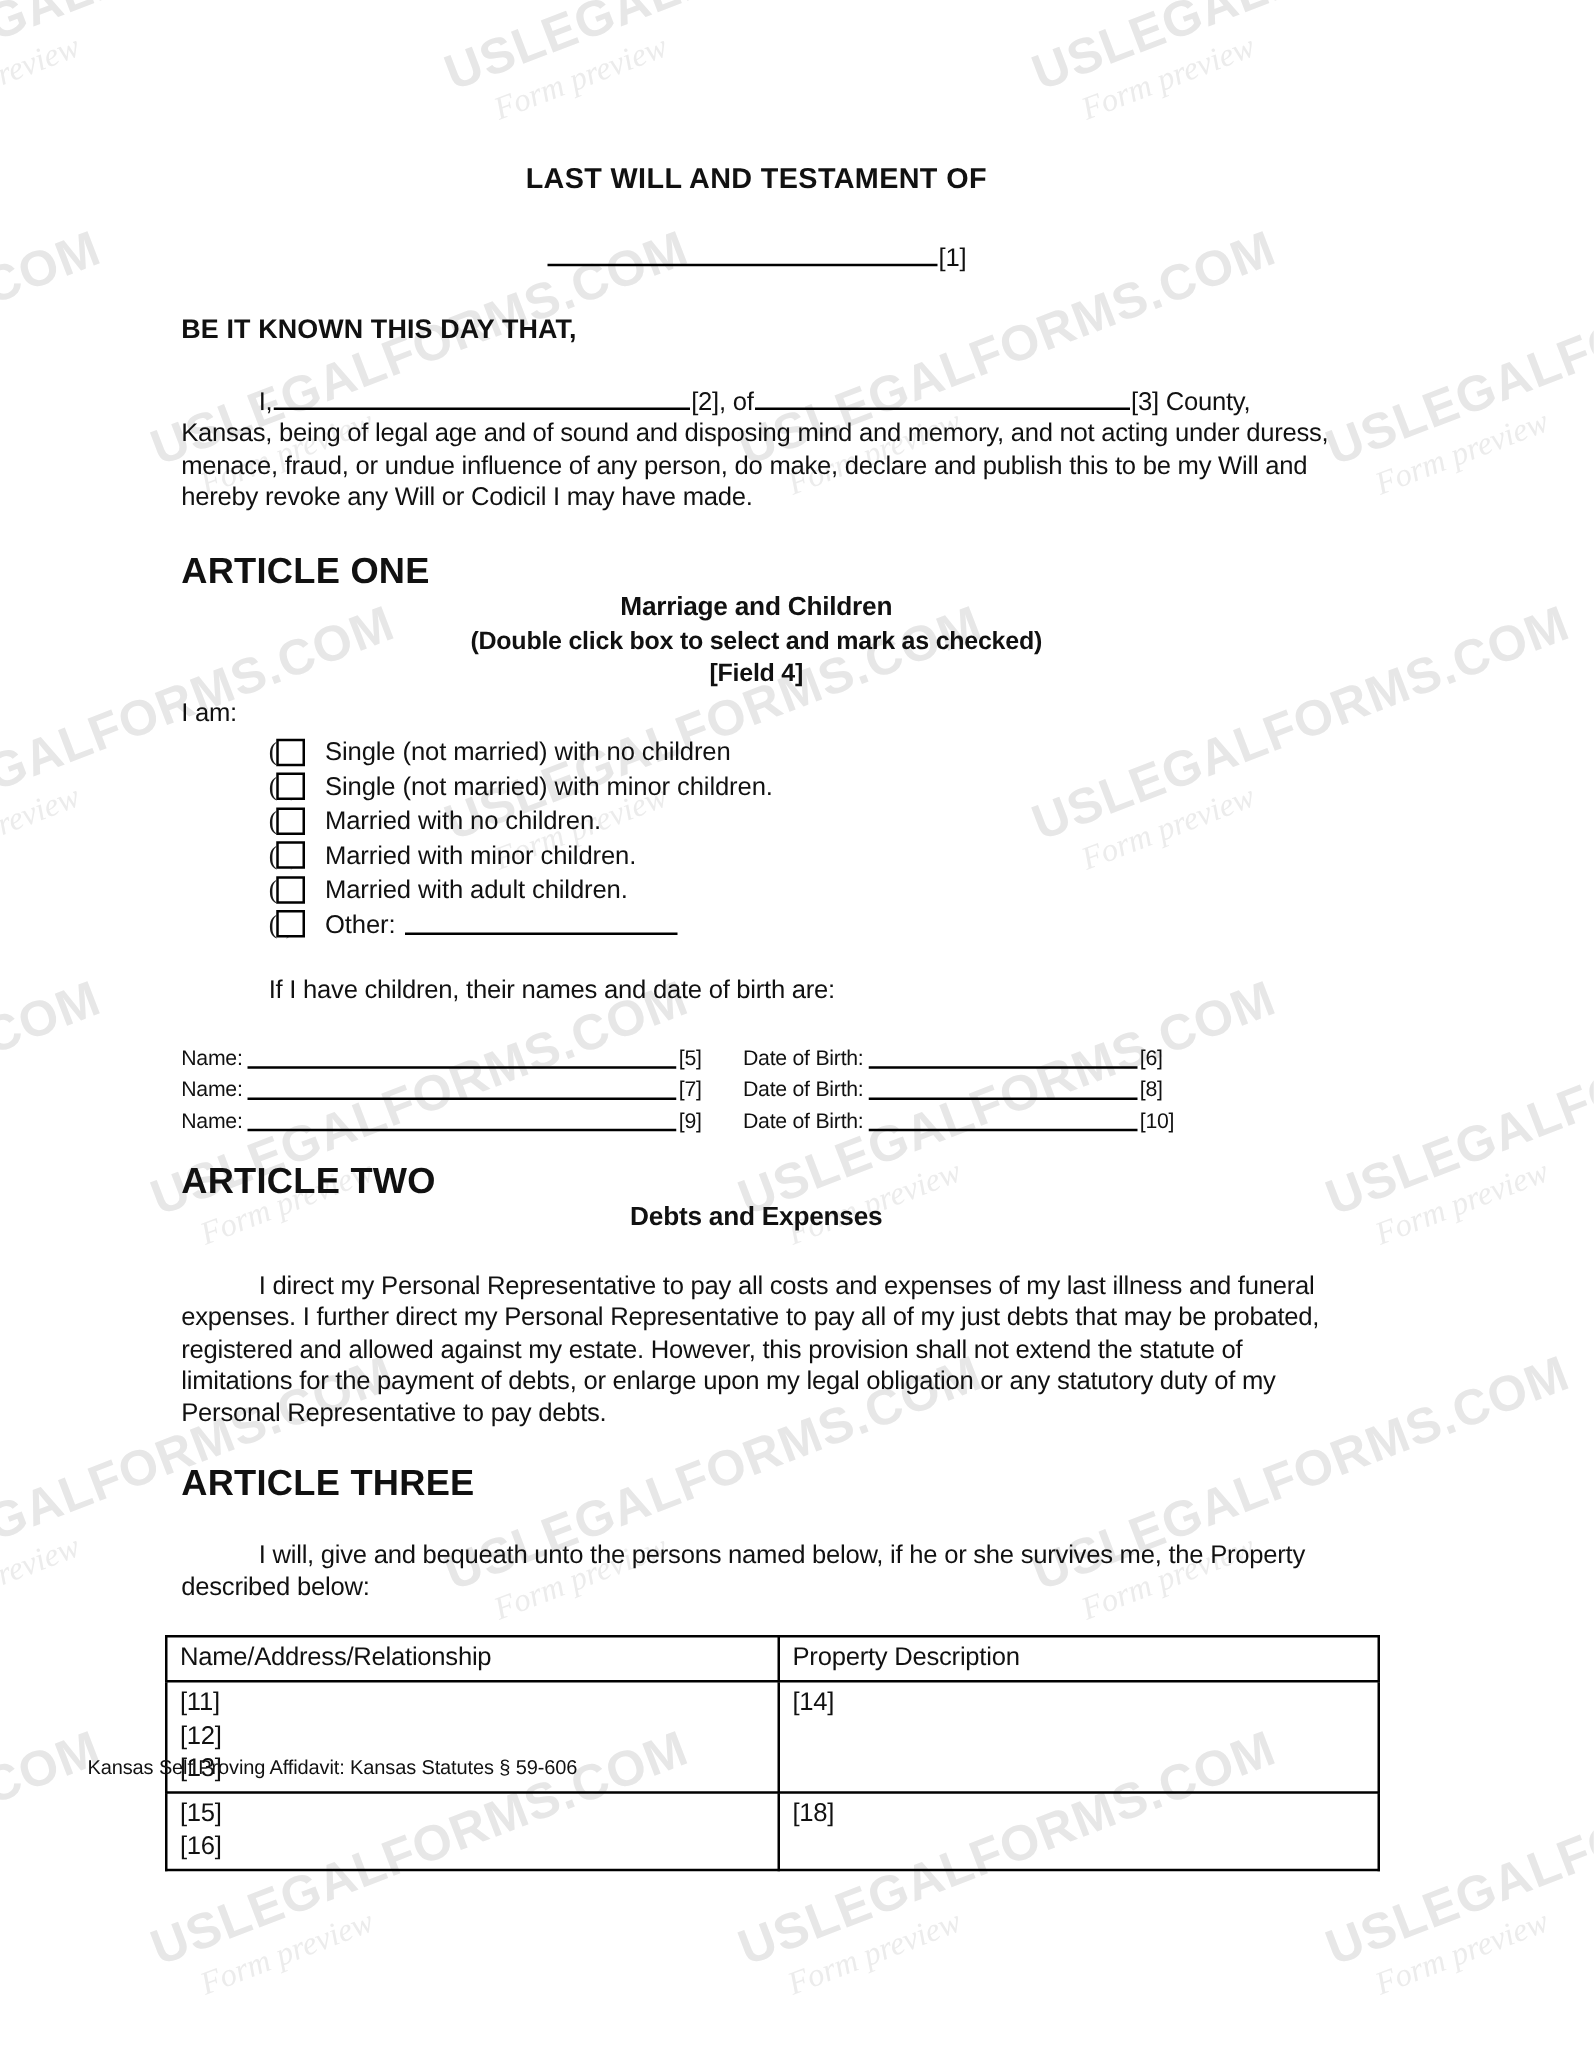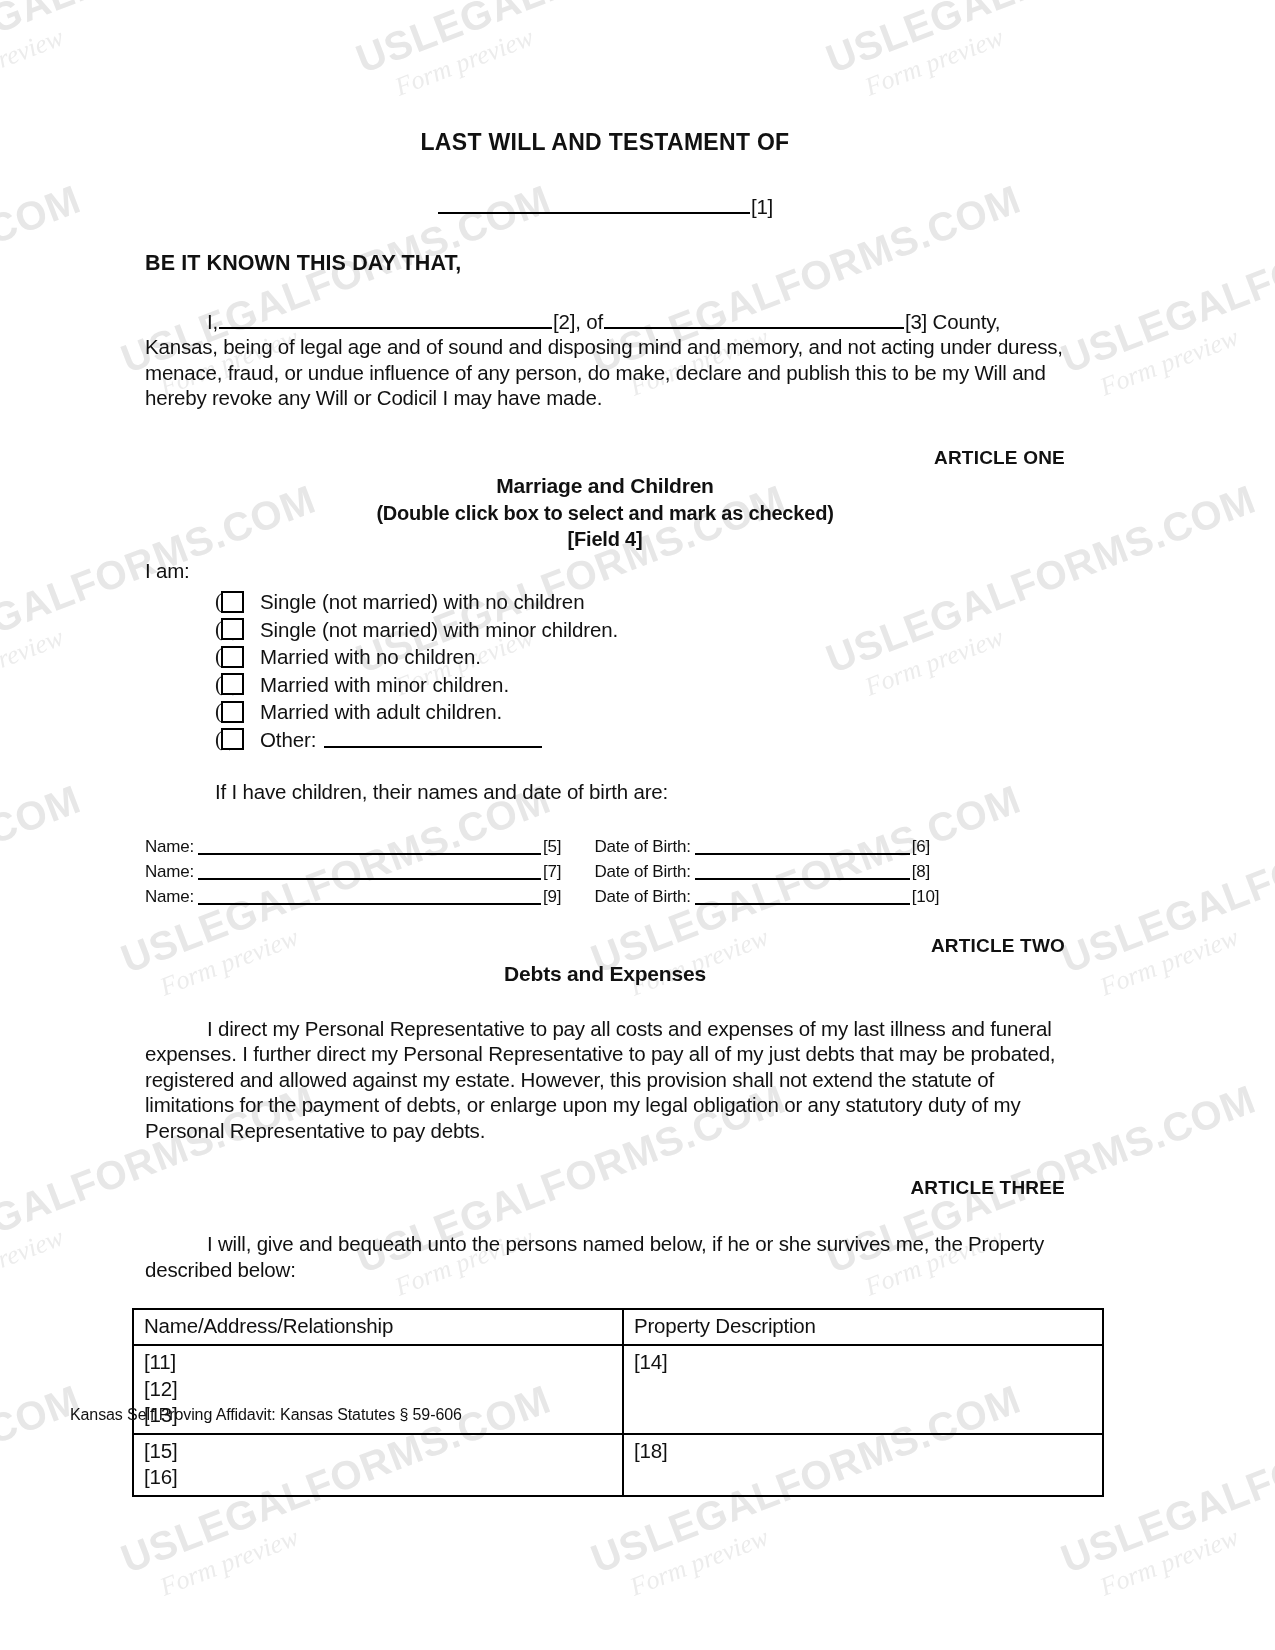--- a/index.html
+++ b/index.html
@@ -75,23 +75,23 @@
   }
 
   .title-main {
     text-align: center;
     font-weight: bold;
     font-size: 23px;
     letter-spacing: 0.3px;
   }
 
   .heading-ctr {
-    text-align: right;
-    font-weight: bold;
-    font-size: 19px;
+    text-align: left;
+    font-weight: bold;
+    font-size: 29px;
     line-height: 29px;
     letter-spacing: 0.2px;
   }
   .subheading-ctr {
     text-align: center;
     font-weight: bold;
     font-size: 21px;
     line-height: 28px;
   }
   .note-ctr {

